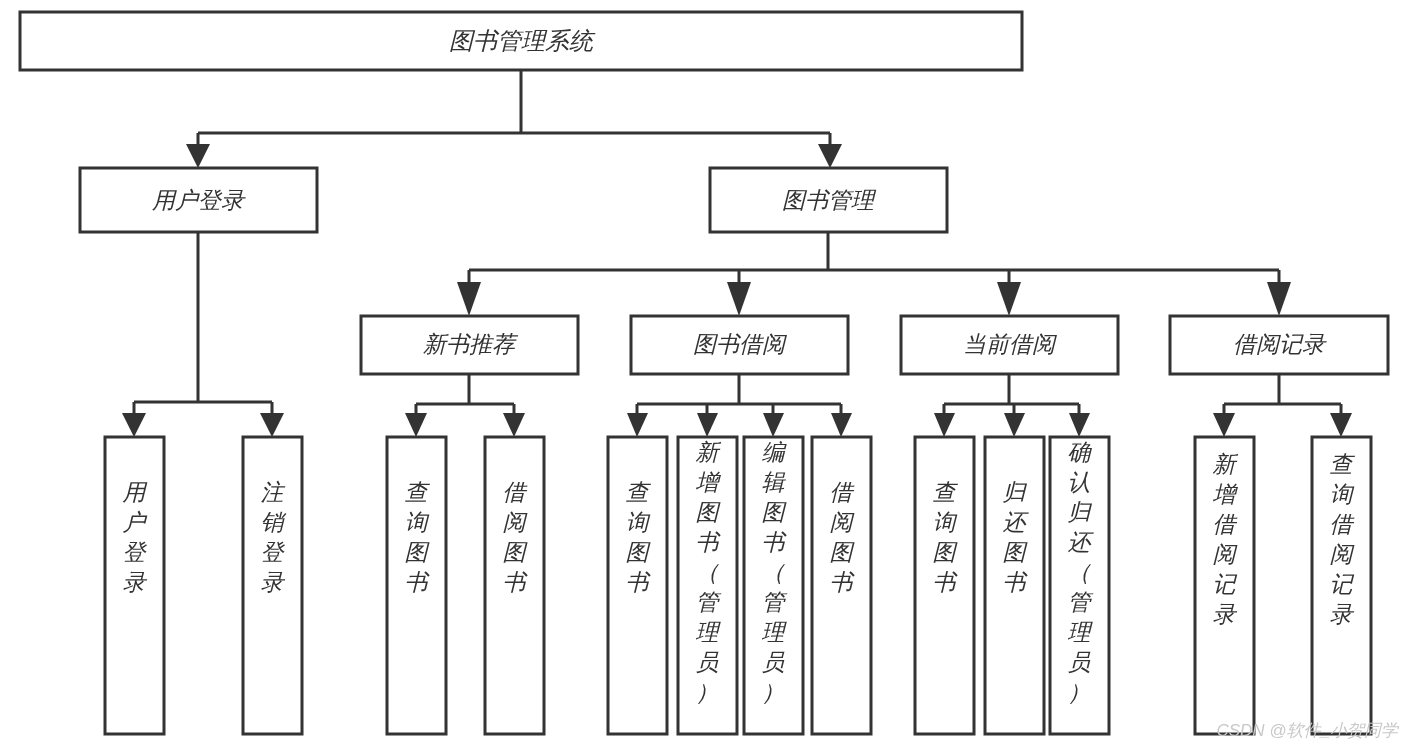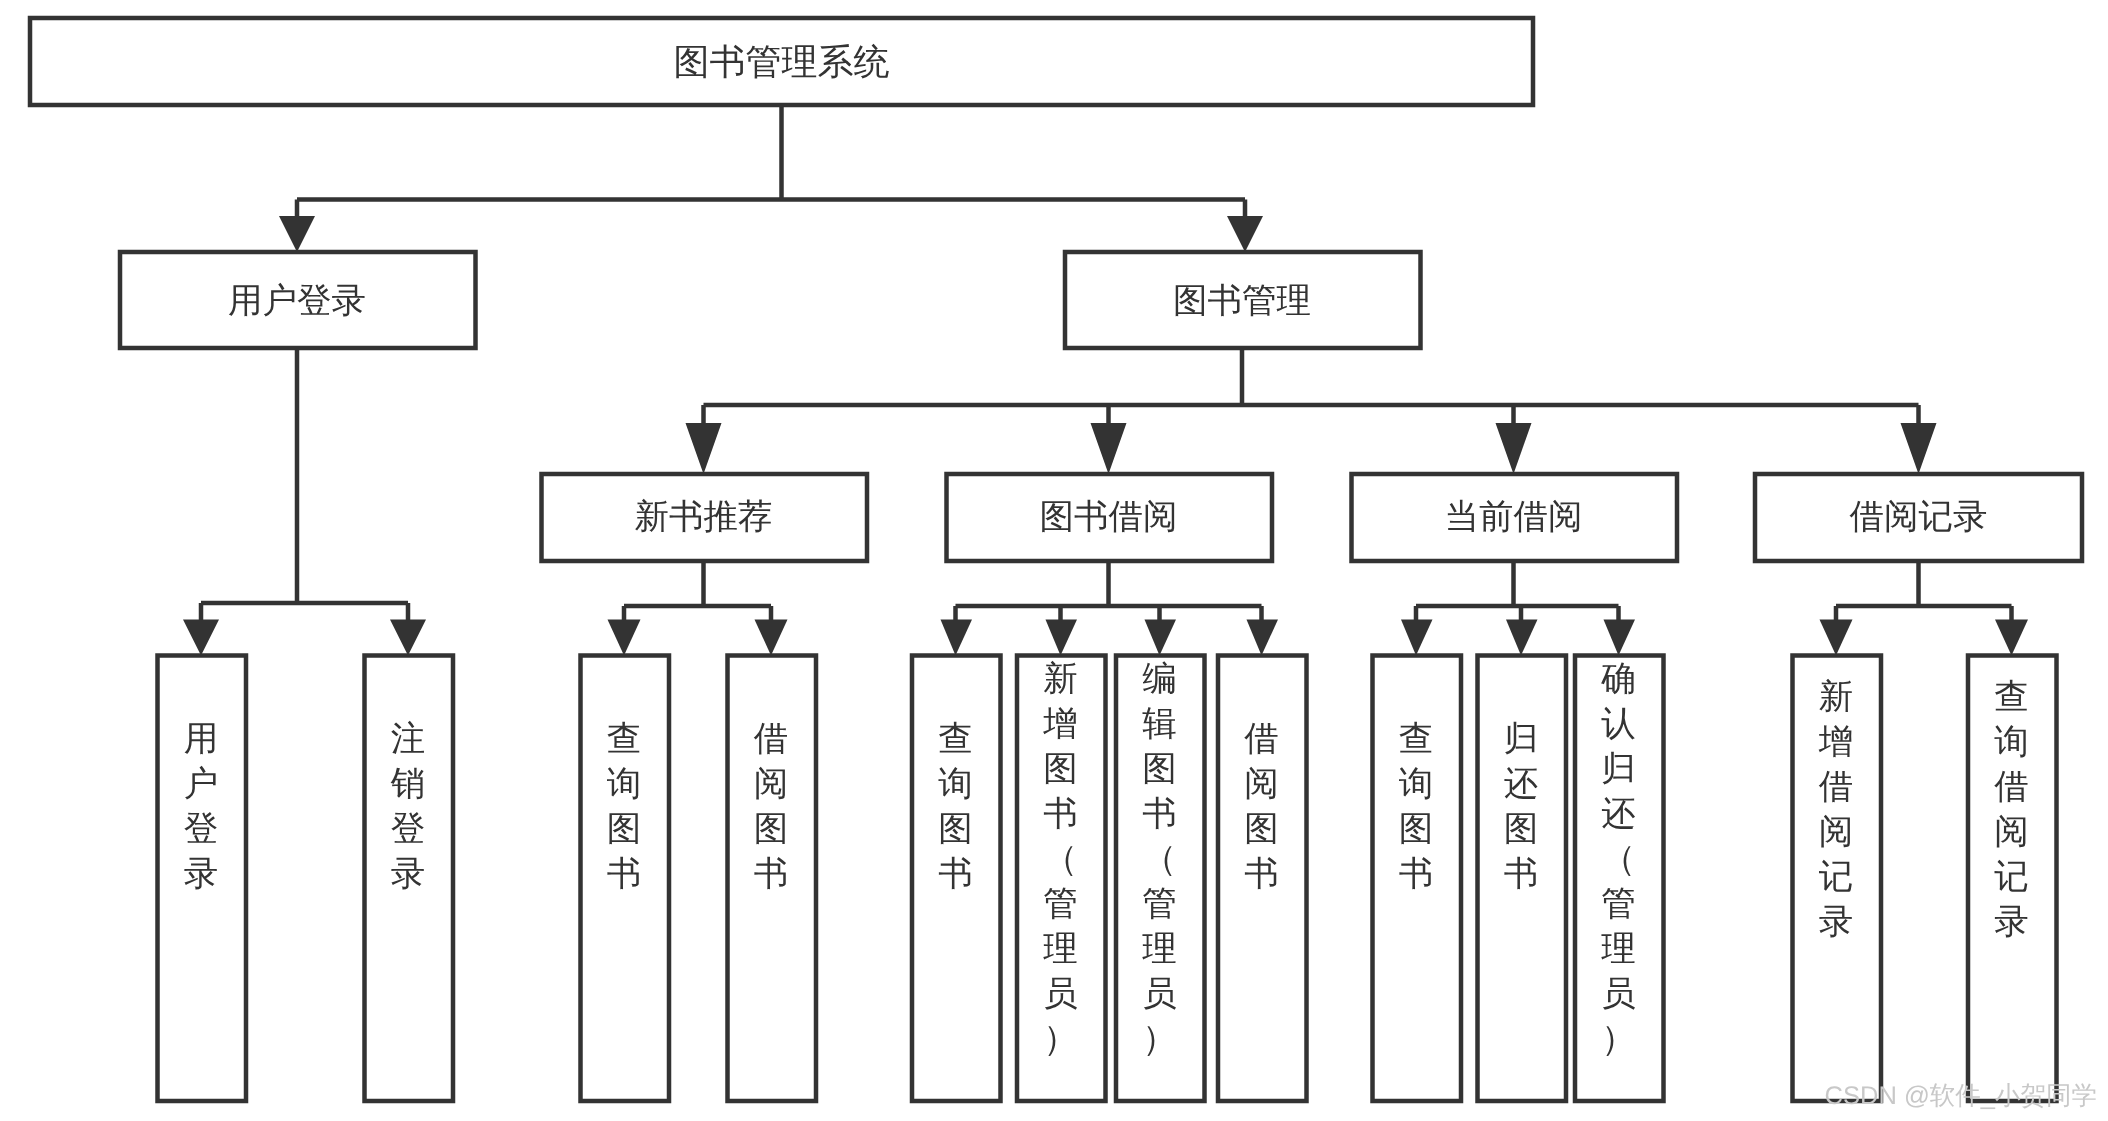--- a/index.html
+++ b/index.html
@@ -13,20 +13,21 @@
     font-family: "Liberation Sans", "DejaVu Sans", sans-serif;
     overflow: hidden;
     position: relative;
   }
   #diagram-root {
     position: absolute;
     left: 0;
     top: 0;
     width: 1405px;
     height: 705px;
+    font-style: italic;
   }
   svg.flow {
     display: block;
     width: 1405px;
     height: 747px;
   }
   .node-rect {
     fill: #ffffff;
     stroke: #333333;
     stroke-width: 3;

